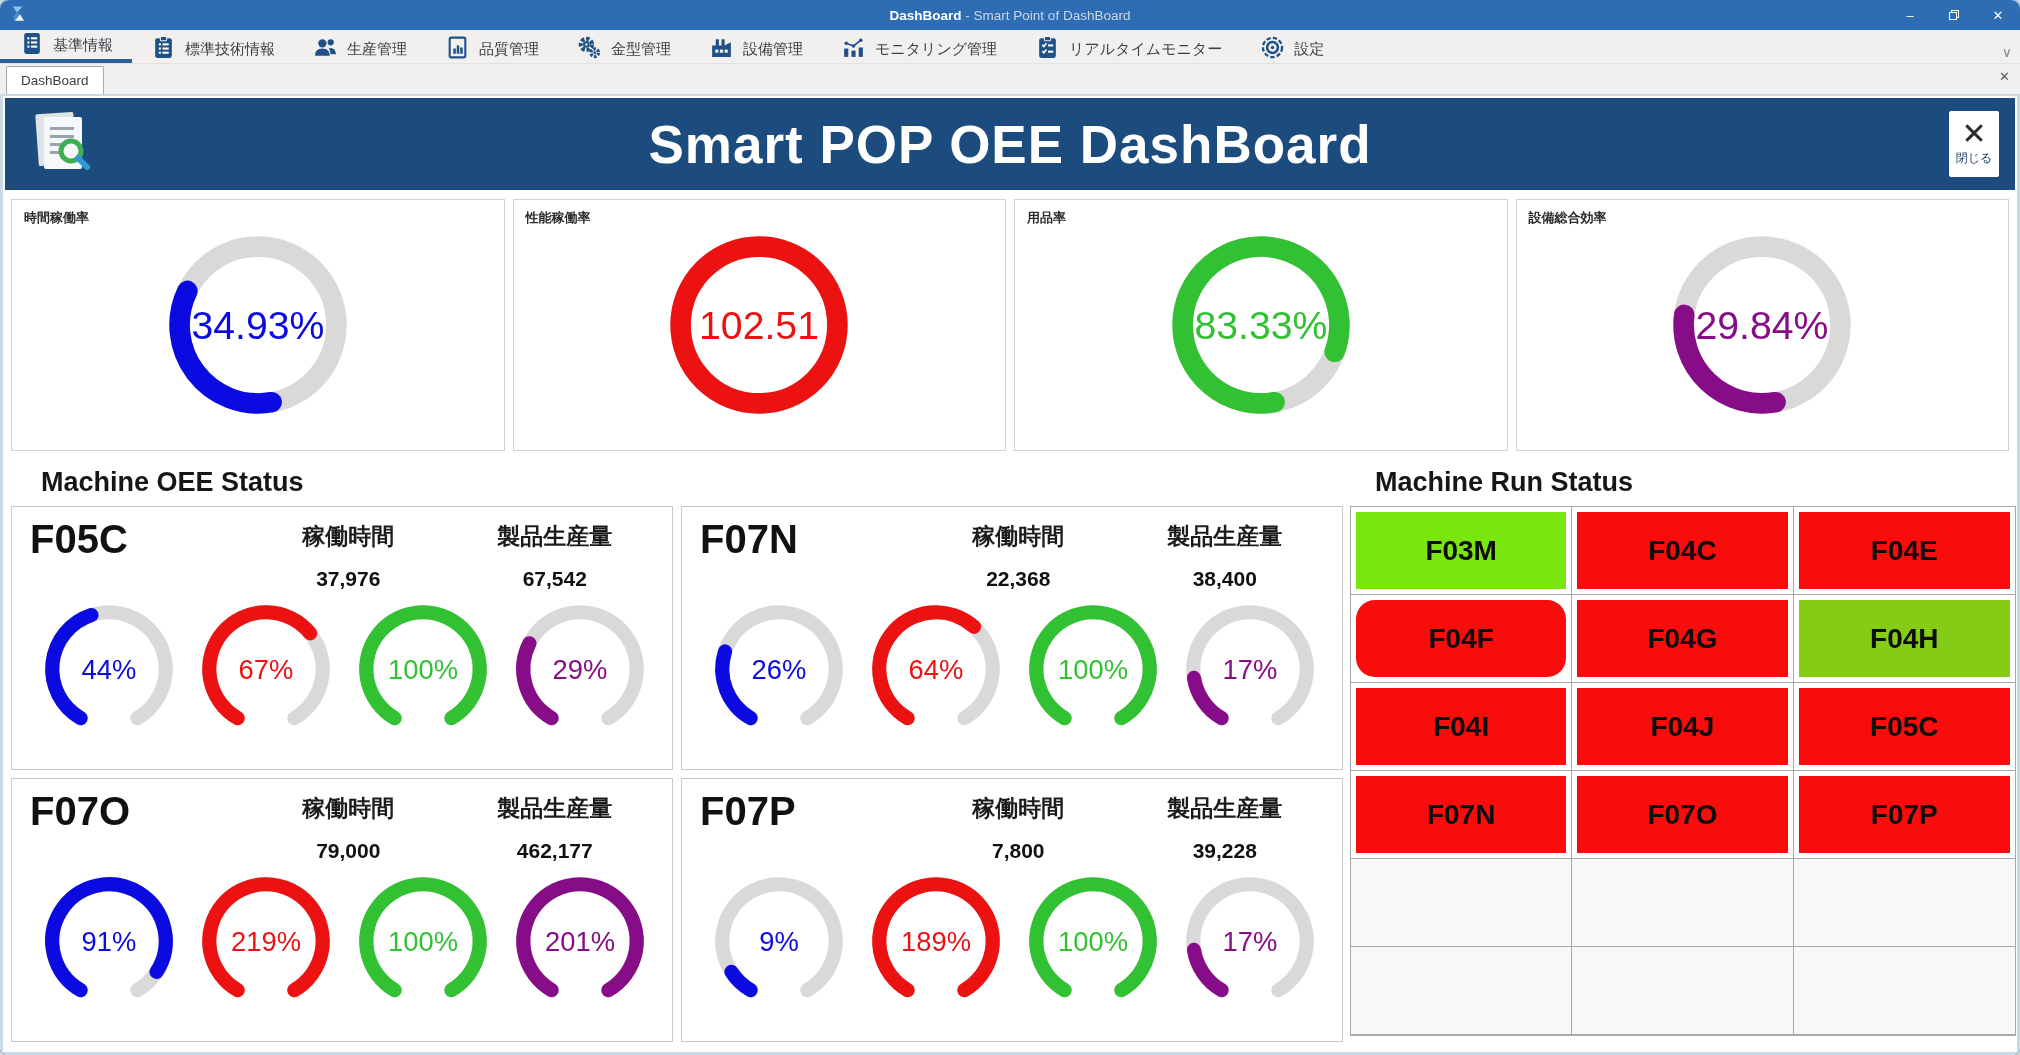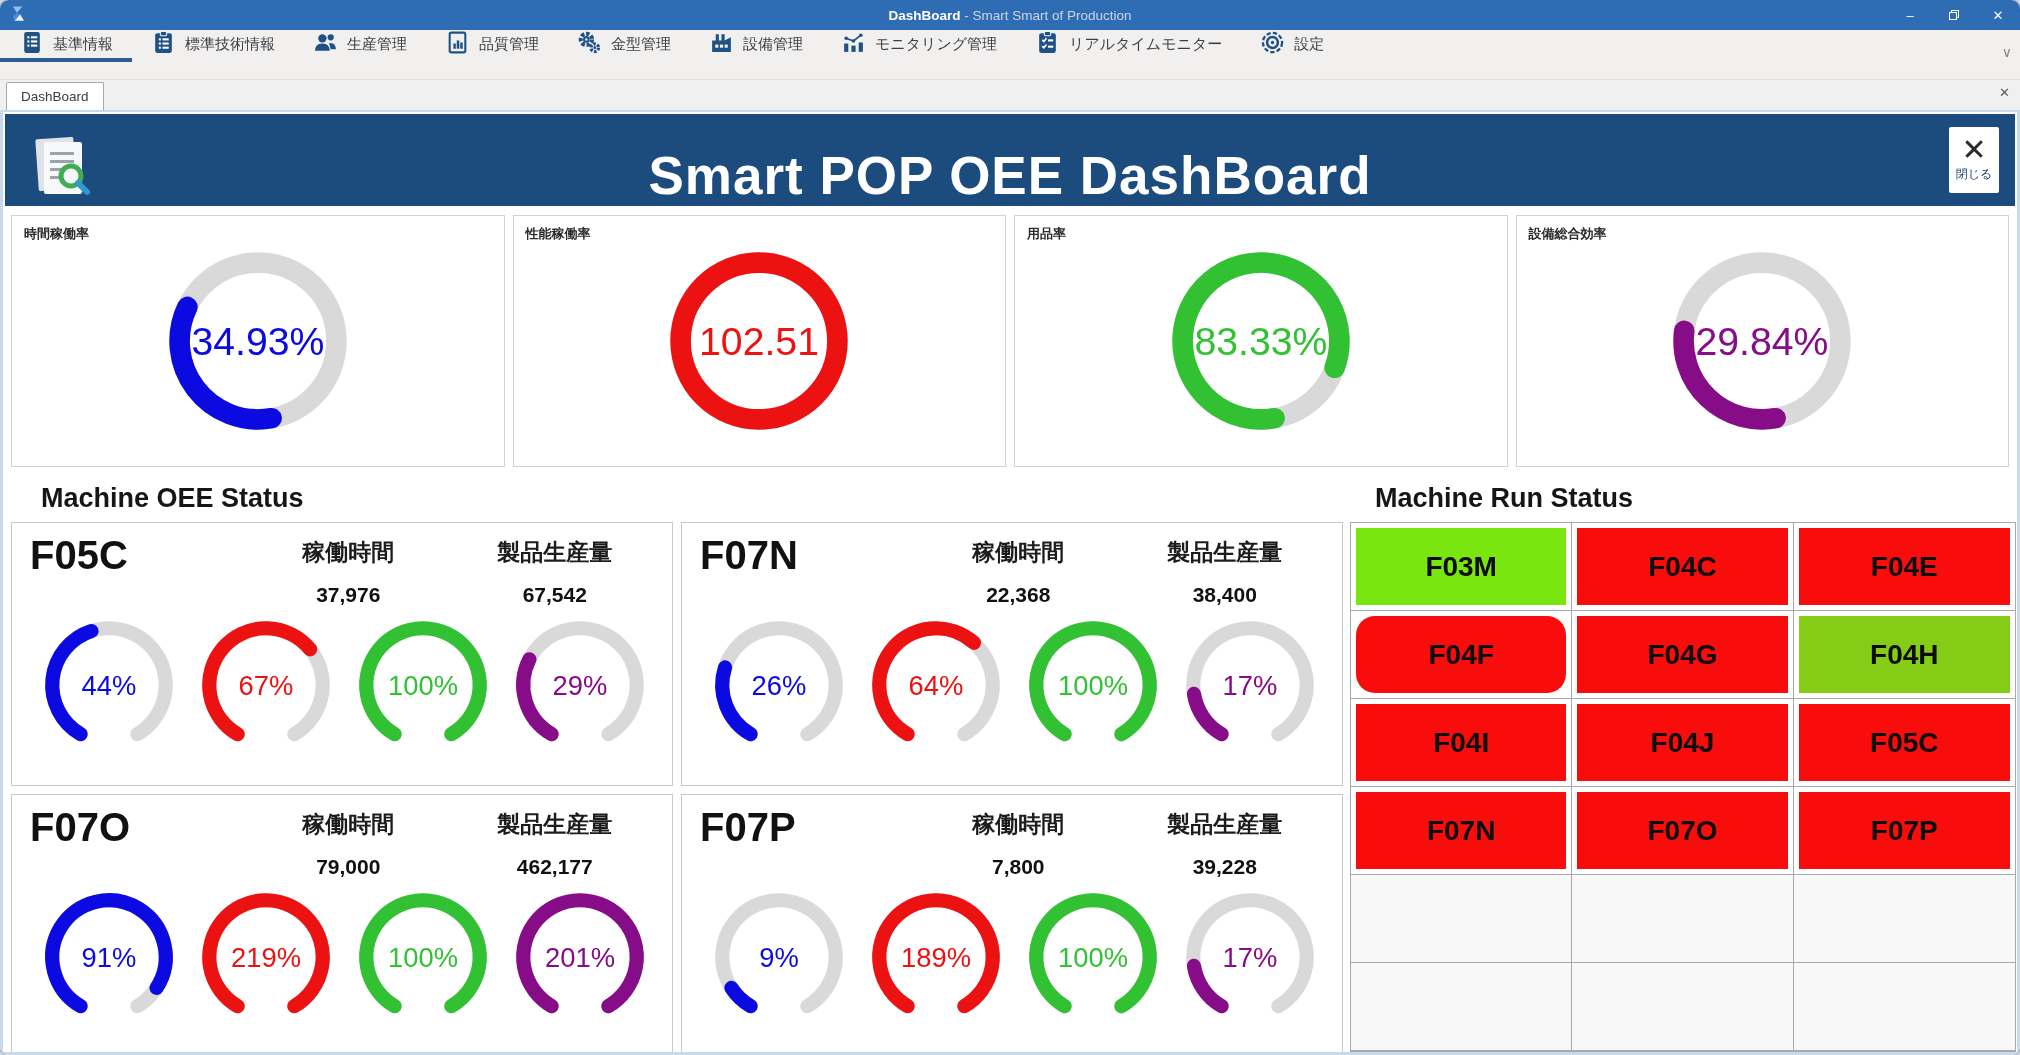--- a/index.html
+++ b/index.html
@@ -8,34 +8,34 @@
           box-shadow:0 0 0 1px #9db3c9;display:flex;flex-direction:column;}
   
   .titlebar{height:30px;background:#2e6db3;display:flex;align-items:center;position:relative;flex:none;}
   .logo{margin-left:9px;flex:none;}
   .tb-title{position:absolute;left:0;right:0;text-align:center;color:#fff;font-size:13.5px;pointer-events:none;}
   .tb-title .app{font-weight:bold;}
   .tb-title .sub{color:#c9d6e6;}
   .tb-btns{margin-left:auto;display:flex;align-items:center;height:100%;}
   .tb-btn{width:44px;height:100%;display:flex;align-items:center;justify-content:center;color:#fff;font-size:13px;cursor:default;}
   
-  .toolbar{height:50px;background:#f1f0ef;display:flex;align-items:flex-start;border-bottom:1px solid #e2e2e2;flex:none;position:relative;}
+  .toolbar{height:34px;background:#f1f0ef;display:flex;align-items:flex-end;border-bottom:1px solid #e2e2e2;flex:none;position:relative;}
   .menu-item{display:flex;align-items:center;gap:9px;padding:0 19px;font-size:15px;color:#3a3f46;cursor:default;}
   .menu-item.active{border-bottom:4px solid #2d5e96;padding-bottom:0;}
   .menu-item svg{flex:none;}
   .toolbar-chevron{position:absolute;right:8px;top:14px;color:#8a8a8a;font-size:14px;}
   
   .tabrow{height:30px;background:#f0f0f0;display:flex;align-items:flex-end;position:relative;flex:none;}
   .tab{margin-left:6px;height:28px;background:#fff;border:1px solid #a9a9a9;border-bottom:none;border-radius:2px 2px 0 0;
        padding:0 14px;display:flex;align-items:center;font-size:13.5px;color:#3c3c3c;}
   .tabrow-close{position:absolute;right:10px;top:5px;color:#5a5a5a;font-size:13px;}
   
   .content{flex:1;background:#fff;border:3px solid #c8d9ec;border-top:2px solid #c8d9ec;overflow:hidden;display:flex;flex-direction:column;}
   
-  .dash-header{height:92px;background:#1c4b7d;margin:2px 2px 0 2px;display:flex;align-items:flex-end;position:relative;flex:none;}
+  .dash-header{height:92px;background:#1c4b7d;margin:2px 2px 0 2px;display:flex;align-items:center;position:relative;flex:none;}
   .dash-header .hicon{margin-left:26px;flex:none;}
   .dash-title{position:absolute;left:0;right:0;text-align:center;color:#fff;font-size:53px;font-weight:bold;letter-spacing:1px;}
   .hclose{position:absolute;right:16px;top:13px;width:50px;height:66px;background:#fff;border-radius:2px;
           display:flex;flex-direction:column;align-items:center;justify-content:center;gap:3px;cursor:default;}
   .hclose .x{font-size:30px;font-weight:bold;color:#2b2b2b;line-height:26px;}
   .hclose .lbl{font-size:12px;color:#1f3f63;}
   
   .kpi-row{display:grid;grid-template-columns:repeat(4,1fr);gap:8px;padding:9px 8px 0 8px;height:261px;flex:none;}
   .kpi-card{border:1px solid #d2d2d2;background:#fff;position:relative;display:flex;align-items:center;justify-content:center;}
   .kpi-label{position:absolute;top:9px;left:12px;font-size:13px;font-weight:bold;color:#2b2b2b;}
@@ -69,21 +69,21 @@
 
   <div class="titlebar">
     <span class="logo">
       <svg width="19" height="19" viewBox="0 0 24 24">
         <path d="M5 3 L17 3 L10 11 Z" fill="#8fc1ef"></path>
         <path d="M19 21 L7 21 L14 13 Z" fill="#eaf3fc"></path>
         <path d="M10 11 L14 13 L7 21 L5 16 Z" fill="#4a8fd4"></path>
       </svg>
     </span>
     <div class="tb-title">
-      <span class="app">DashBoard</span><span class="sub"> - Smart Smart of Production</span>
+      <span class="app">DashBoard</span><span class="sub"> - Smart Point of DashBoard</span>
     </div>
     <div class="tb-btns">
       <div class="tb-btn">–</div>
       <div class="tb-btn">
         <svg width="12" height="12" viewBox="0 0 12 12">
           <rect x="3.5" y="1.5" width="7" height="7" fill="none" stroke="#fff" stroke-width="1"></rect>
           <rect x="1.5" y="3.5" width="7" height="7" fill="#2e6db3" stroke="#fff" stroke-width="1"></rect>
         </svg>
       </div>
       <div class="tb-btn">✕</div>

